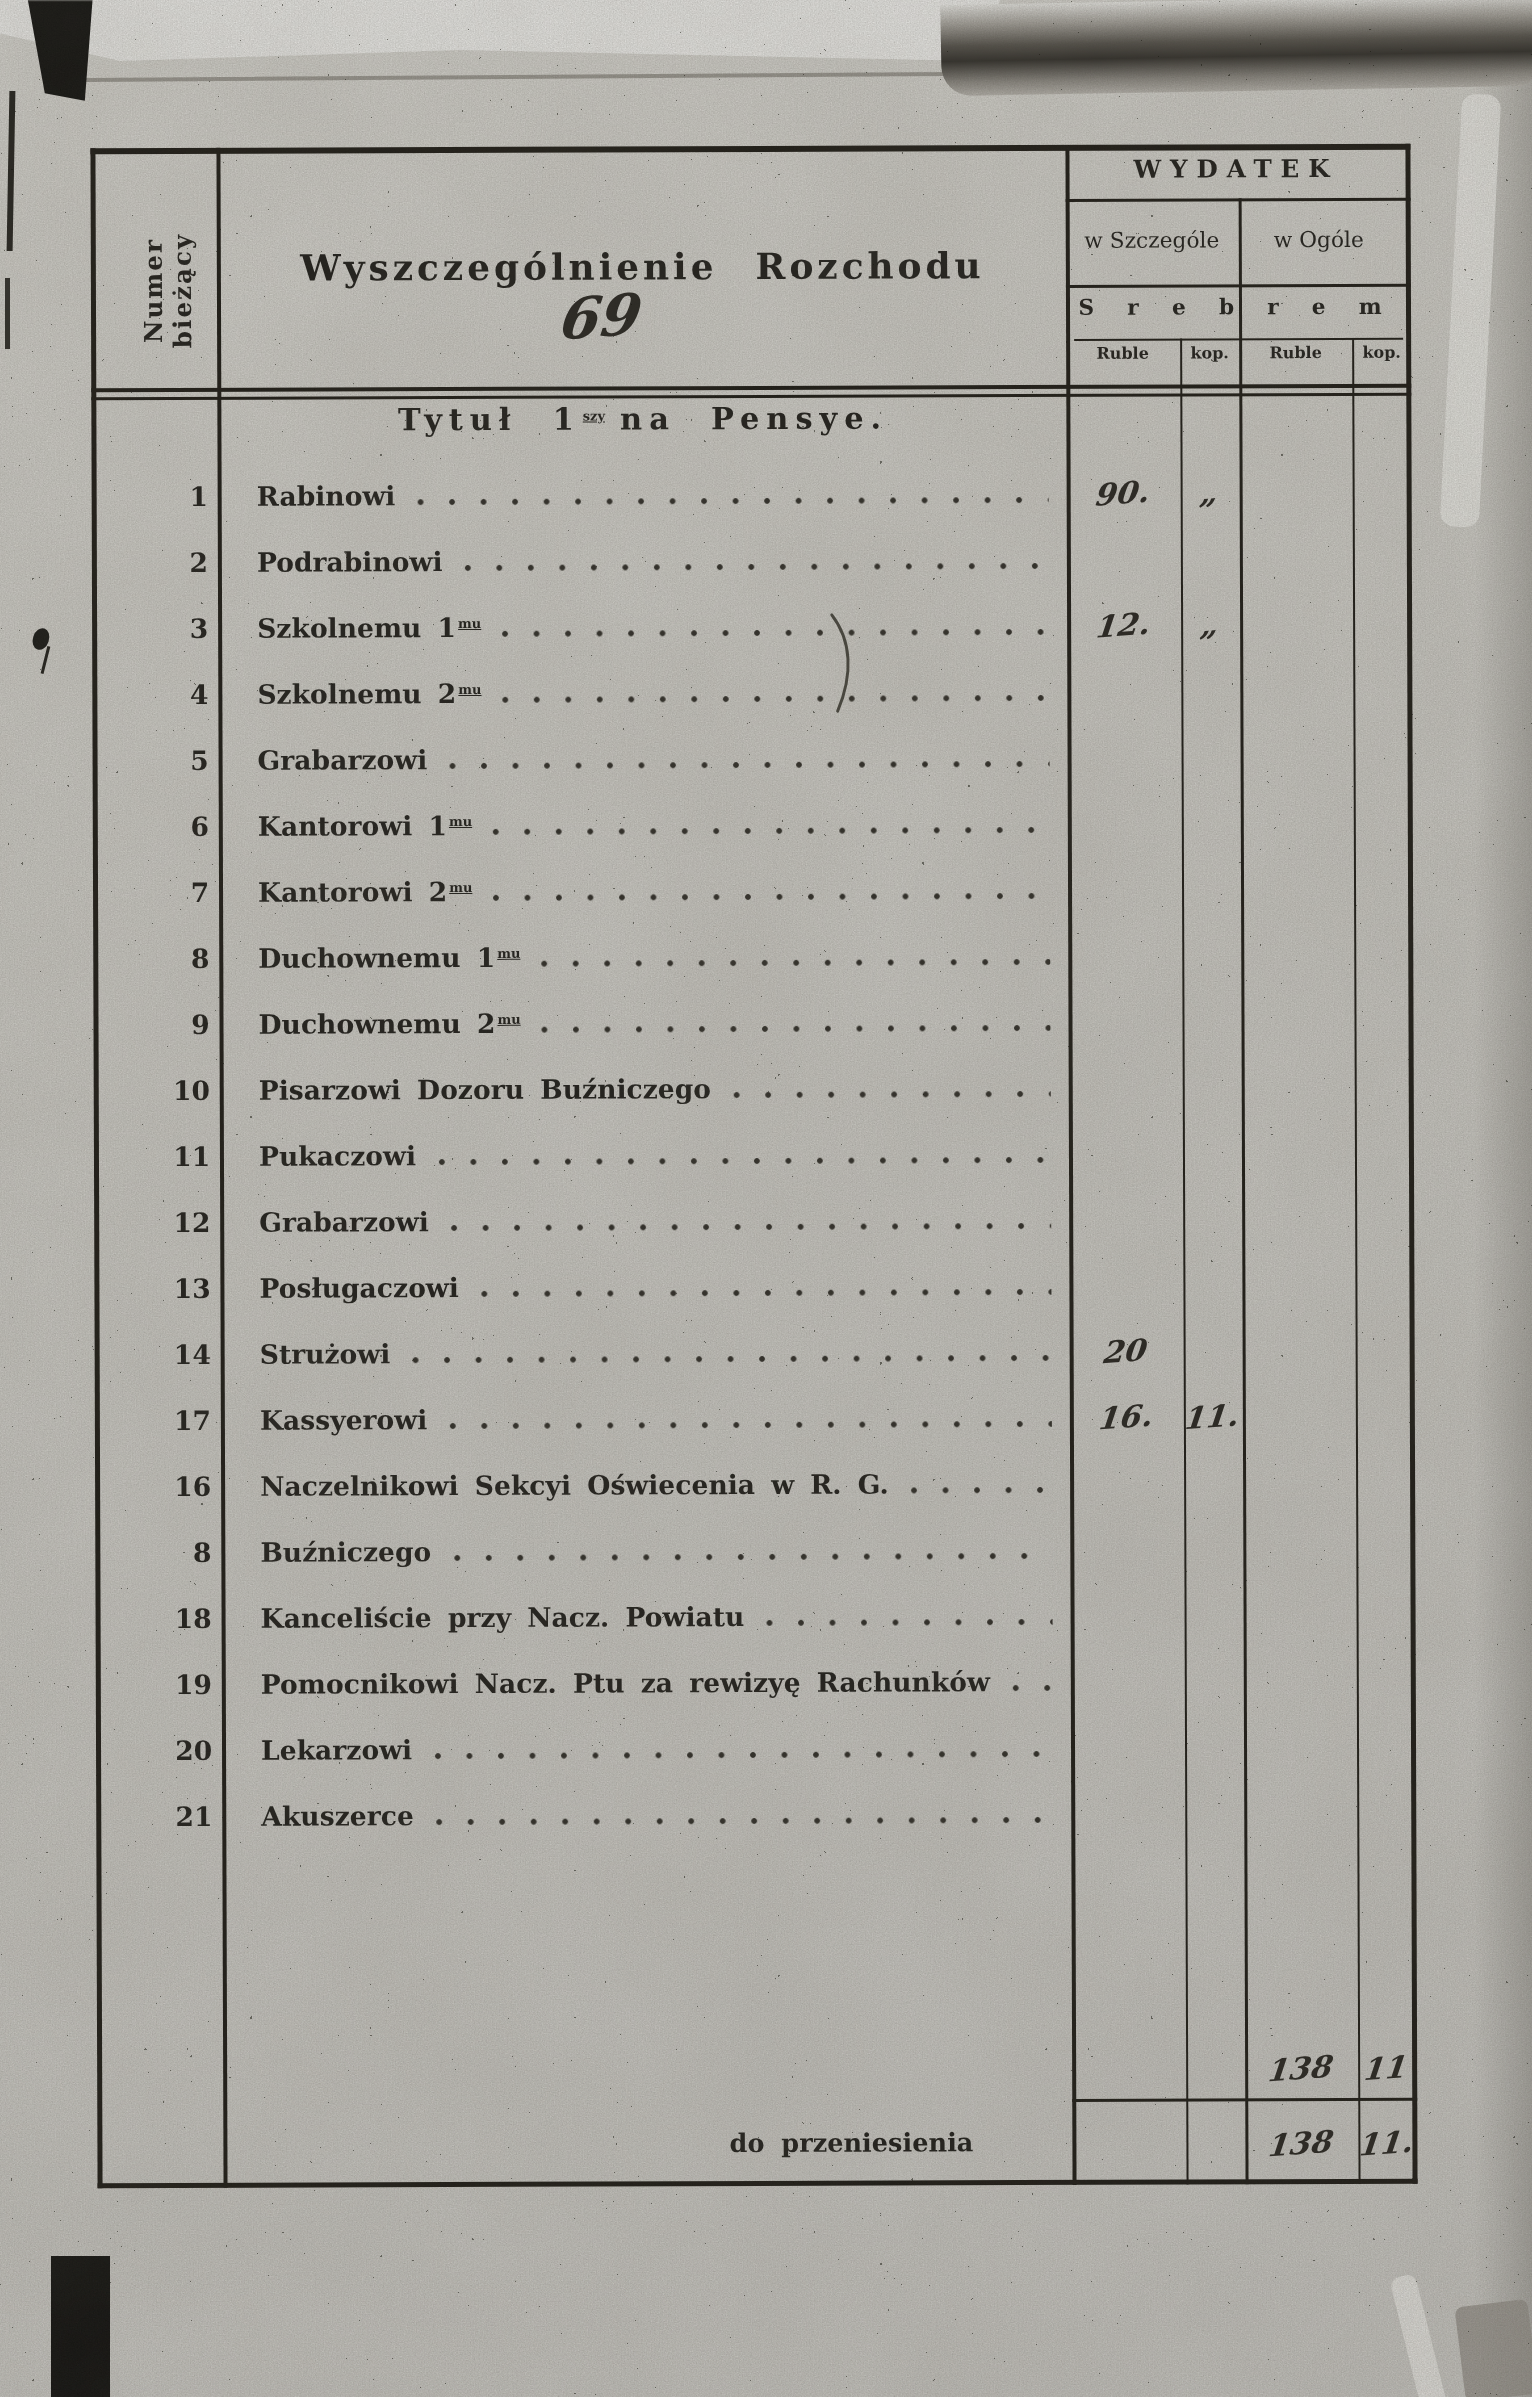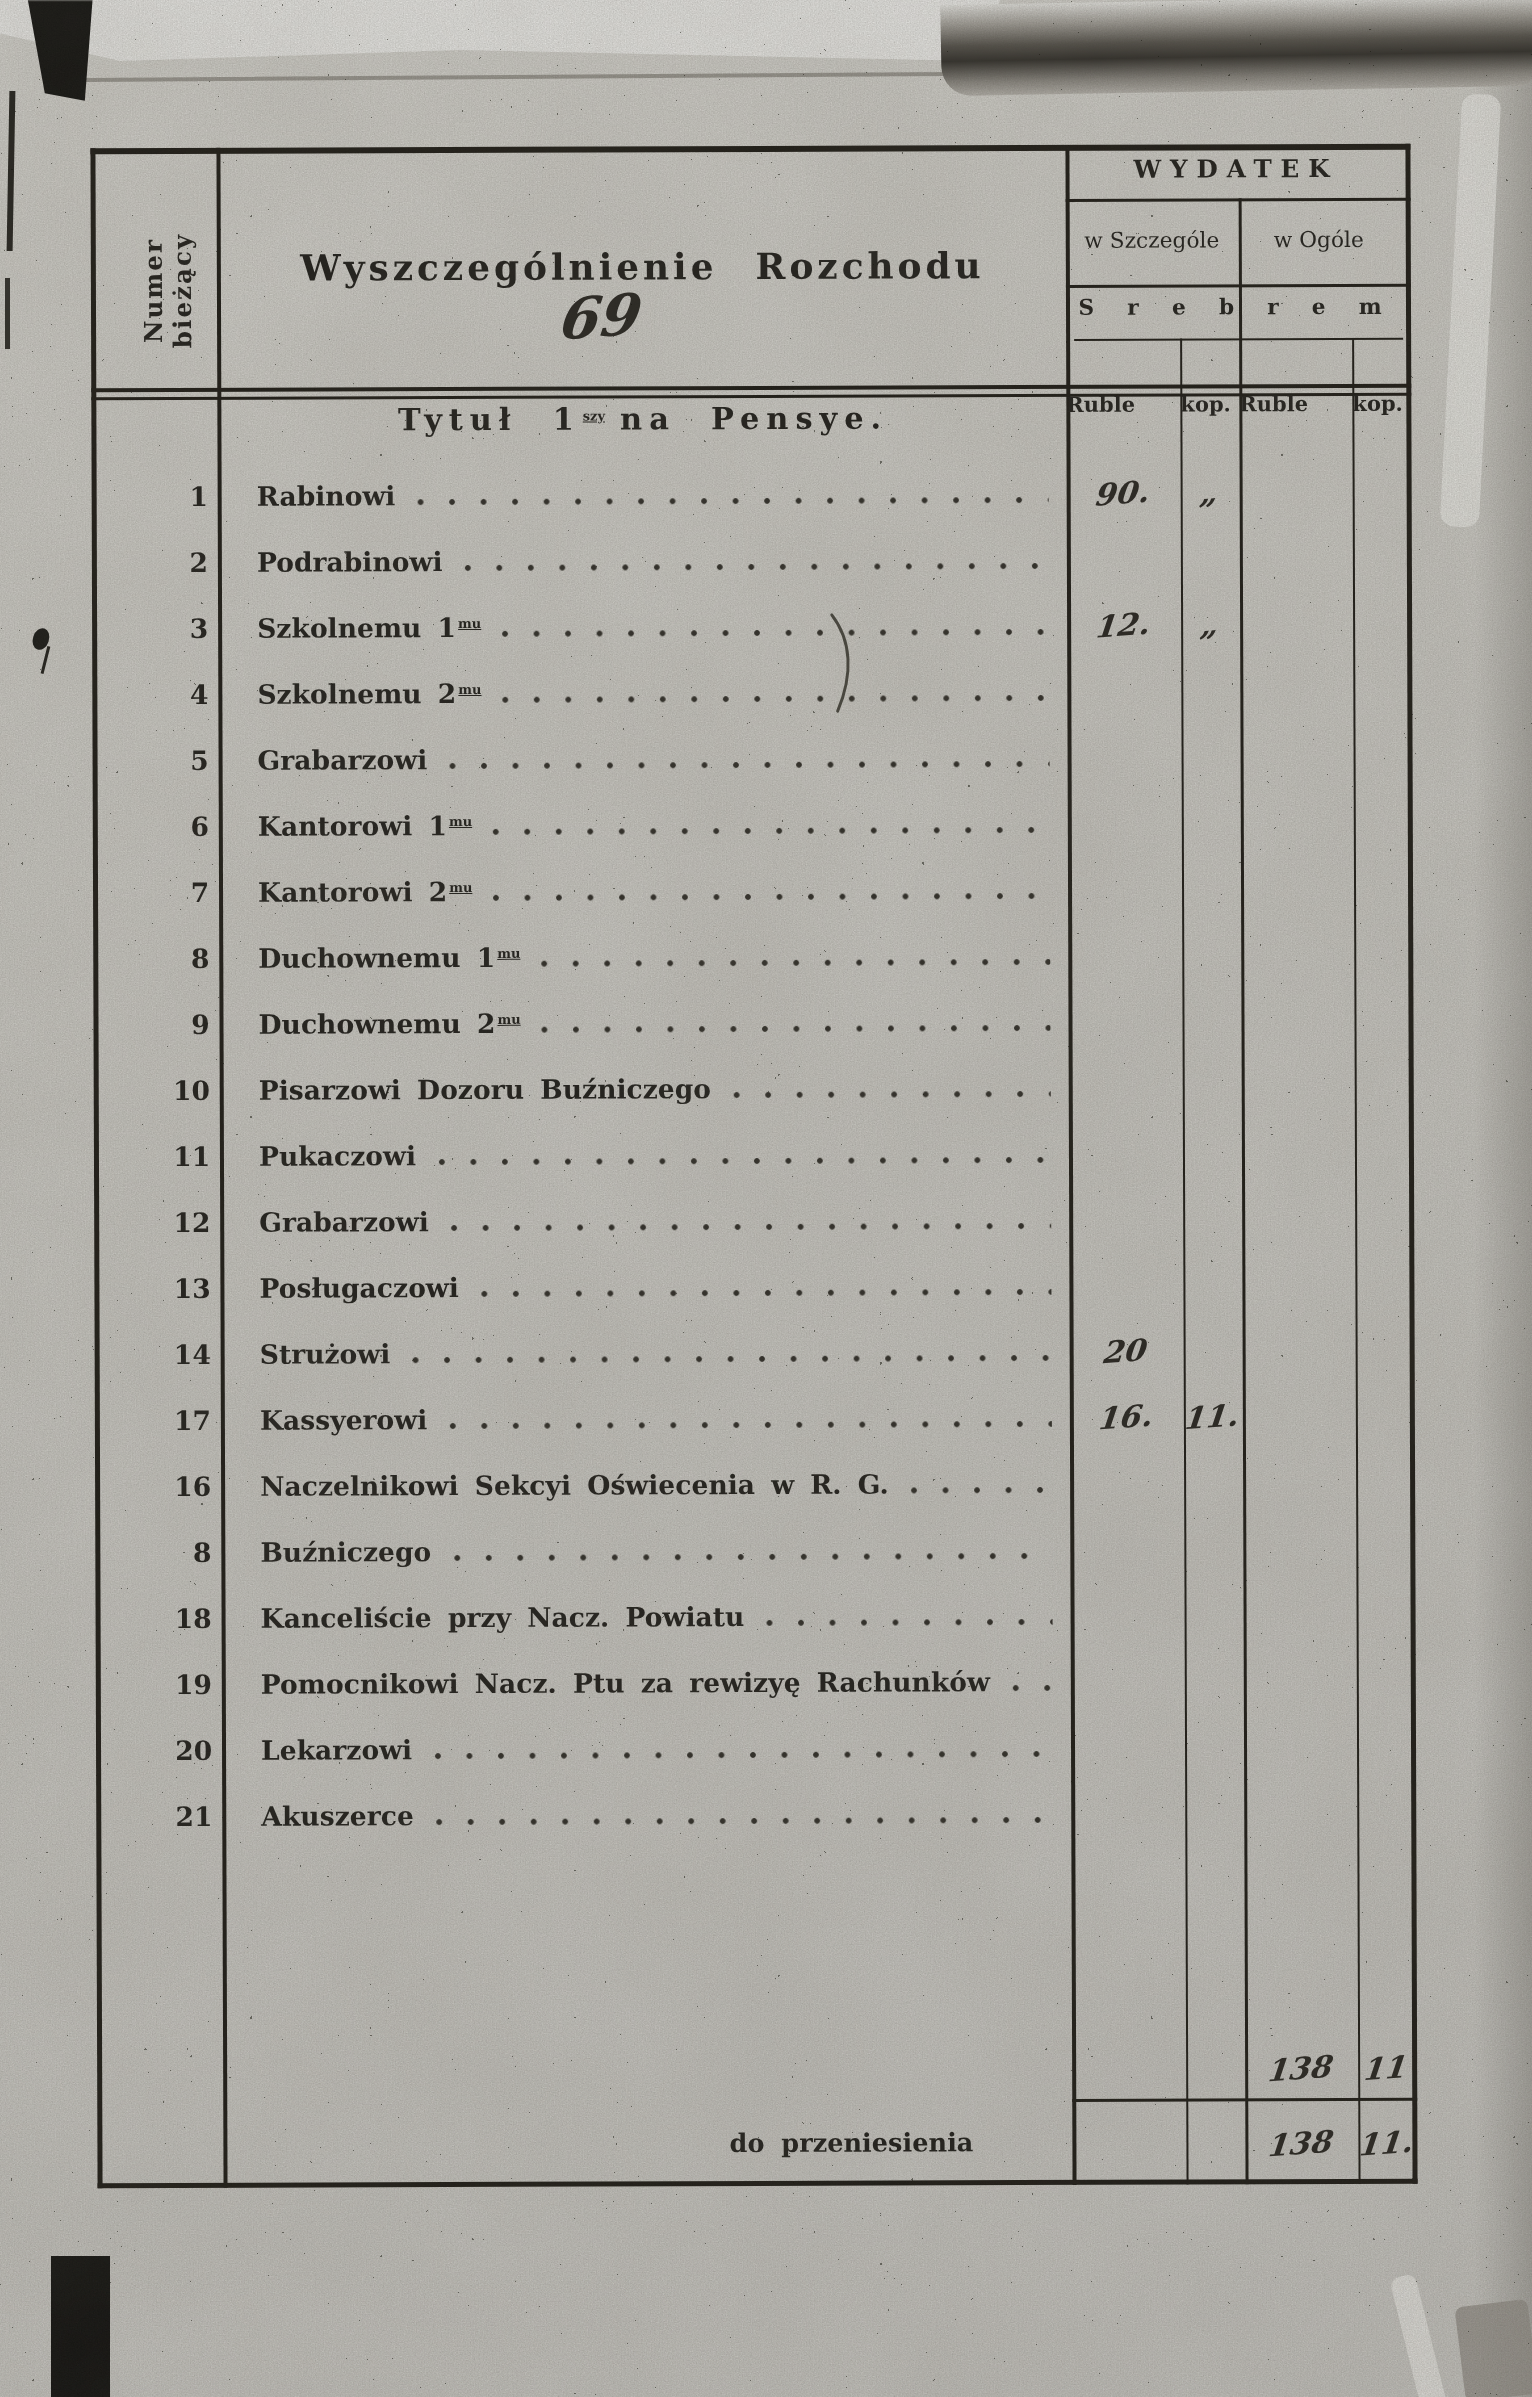--- a/index.html
+++ b/index.html
@@ -45,21 +45,21 @@
   .hand{display:inline-block;font-style:italic;font-weight:bold;color:#23211d;
     transform:skewX(-12deg) rotate(-4deg);}
   .num69{position:absolute;left:471px;top:136px;font-size:57px;z-index:12;}
   .h-wydatek{position:absolute;left:975px;top:9.9px;width:341px;text-align:center;
     font-weight:bold;font-size:24.6px;letter-spacing:8.9px;}
   .h-col{position:absolute;top:83px;text-align:center;font-weight:normal;font-size:21.7px;}
   .h-szcz{left:975px;width:172px;}
   .h-og{left:1148px;width:160px;}
   .h-srebrem{position:absolute;left:975px;top:150px;width:341px;text-align:center;
     font-weight:bold;font-size:21.7px;letter-spacing:12.8px;}
-  .h-unit{position:absolute;top:199px;text-align:left;font-weight:bold;font-size:21px;margin-top:48px;}
+  .h-unit{position:absolute;top:199px;text-align:center;font-weight:bold;font-size:16px;}
   .h-r1{left:975px;width:113px;} .h-k1{left:1089px;width:59px;}
   .h-r2{left:1148px;width:113px;} .h-k2{left:1261px;width:59px;}
   
   .sec-heading{position:absolute;left:128px;top:254px;width:847px;text-align:center;
     font-weight:bold;font-size:30.5px;letter-spacing:6.9px;word-spacing:17.7px;}
   .sup{font-size:13px;vertical-align:8.9px;text-decoration:underline;margin-left:2px;letter-spacing:0;}
   .sec-post{margin-left:15px;}
   
   .rows{position:absolute;left:0;top:315px;width:1320px;}
   .row{display:flex;height:66px;align-items:center;}

